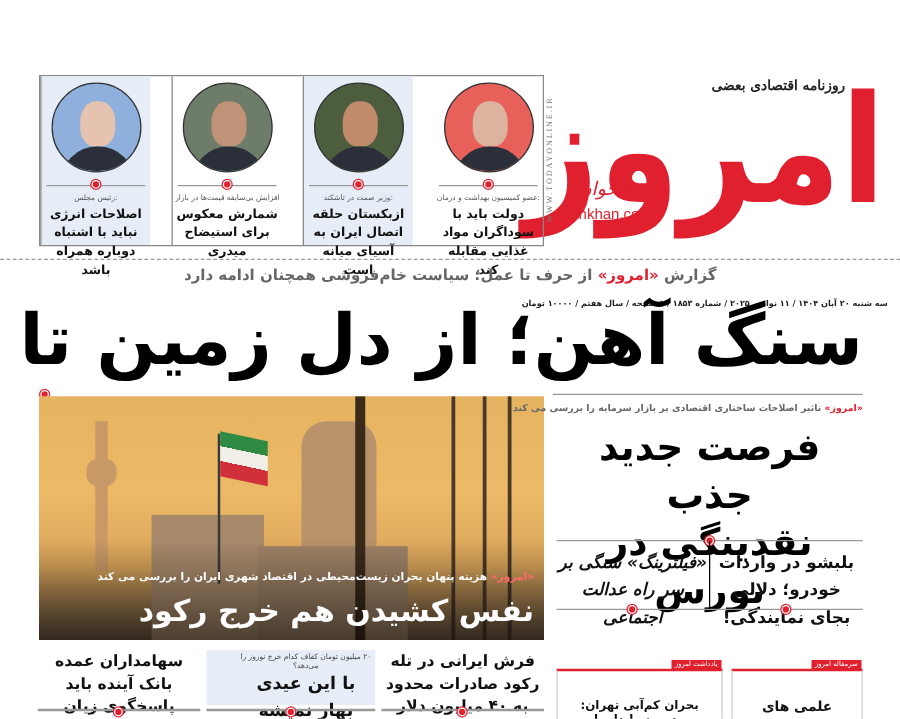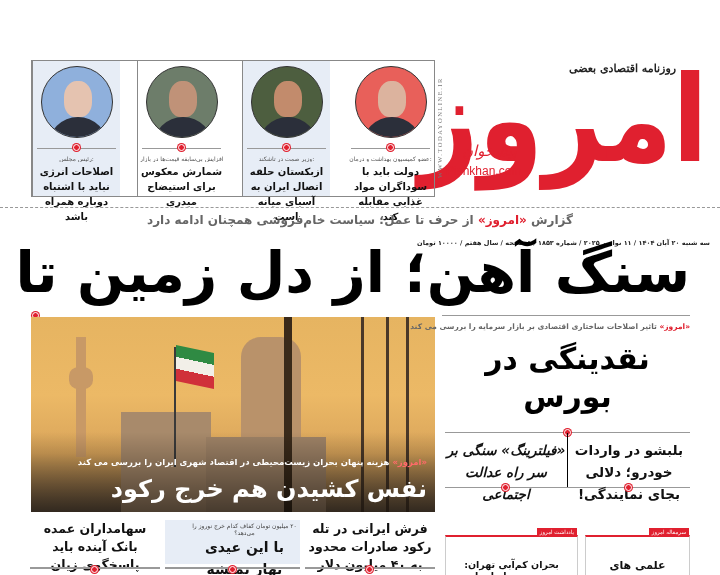--- a/index.html
+++ b/index.html
@@ -168,20 +168,21 @@
   </div>
   <div class="photo-headline">نفس کشیدن هم خرج رکود</div>
 </div>
 
 <div class="right-rule"></div>
 <div class="right-kicker">
   <span class="red">«امروز»</span>
   <span>تاثیر اصلاحات ساختاری اقتصادی بر بازار سرمایه را بررسی می کند</span>
 </div>
 <div class="right-headline">
+  <div>فرصت جدید جذب</div>
   <div>نقدینگی در بورس</div>
 </div>
 
 <div class="sub-row">
   <span class="dot dot-top"></span>
   <div class="sub-story">
     <span>بلبشو در واردات خودرو؛ دلالی بجای نمایندگی!</span>
     <span class="dot dot-bot"></span>
   </div>
   <div class="sub-story">

